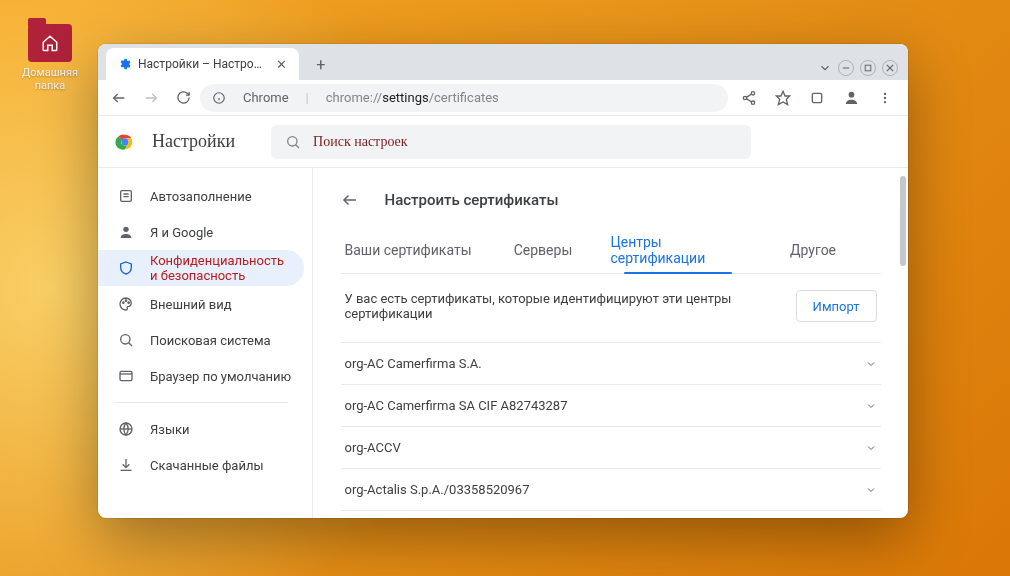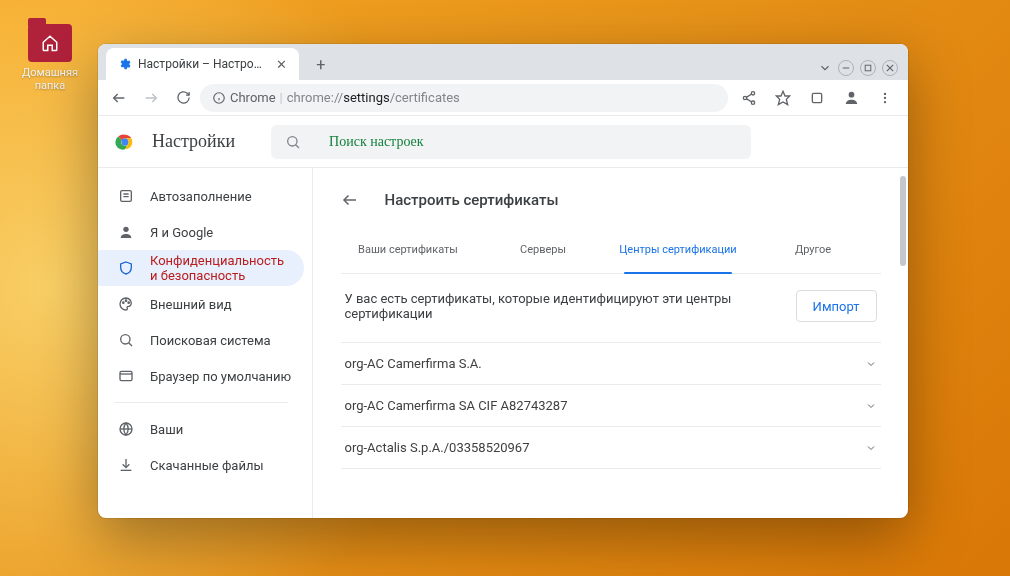--- a/index.html
+++ b/index.html
@@ -57,53 +57,53 @@
   .tabstrip-extra { margin-left:auto; display:flex; align-items:center; gap:6px; padding-right:10px; padding-bottom:4px;}
   .chev { color:#5f6368; font-size:13px;}
   .addrbar {
     height: 36px; background: #fff; border-bottom: 1px solid #e8eaed;
     display: flex; align-items: center; padding: 0 6px; gap: 2px;
   }
   .nav-btn { width:30px; height:30px; display:flex; align-items:center; justify-content:center;
     color:#5f6368; font-size:16px; border-radius:50%;}
   .nav-btn.disabled { color:#bdc1c6; }
   .omnibox { flex:1; height:28px; background:#f1f3f4; border-radius:14px;
-    display:flex; align-items:center; padding:0 12px; gap:4px; color:#5f6368; font-size:13px;}
+    display:flex; align-items:center; padding:0 12px; gap:17px; color:#5f6368; font-size:13px;}
   .omnibox .host { color:#202124; }
   .omnibox .path-dim { color:#80868b; }
   .addr-right { display:flex; align-items:center; gap:8px; padding:0 4px 0 6px;}
   .addr-right .ic { width:26px; height:26px; display:flex; align-items:center; justify-content:center; color:#5f6368;}
   .app-header {
     height:52px; border-bottom:1px solid #e8eaed;
     display:flex; align-items:center; padding:0 16px; gap:16px;font-family:Liberation Serif, serif;
   }
   .chrome-logo { width:22px; height:22px; }
   .app-title { font-size:18px; color:#3c4043; font-weight:500; }
   .search-wrap { flex:1; max-width:480px; margin-left:20px; }
   .search { height:34px; background:#f1f3f4; border-radius:6px;
-    display:flex; align-items:center; padding:0 14px; gap:28px; color:#15803d; font-size:14px;}
+    display:flex; align-items:center; padding:0 14px; gap:12px; color:#7f1d1d; font-size:14px;}
   .body { flex:1; display:flex; overflow:hidden; }
   .sidebar { width:214px; padding:10px 8px 10px 0; overflow-y:auto; }
   .side-item { height:36px; display:flex; align-items:center; gap:14px;
     padding:0 10px 0 20px; border-radius:0 18px 18px 0; color:#3c4043; font-size:13px;}
   .side-item .ic { width:18px; color:#5f6368; font-size:15px; flex-shrink:0;}
   .side-item.active { background:#e8f0fe; color:#b91c1c; }
   .side-item.active .ic { color:#1967d2; }
   .side-sep { height:1px; background:#e8eaed; margin:8px 16px; }
   .main { flex:1; border-left:1px solid #e8eaed; overflow:hidden; position:relative;}
   .main-inner { position:absolute; inset:0; overflow-y:auto; }
   .scrollbar-hint { position:absolute; right:2px; top:8px; width:6px; height:90px; background:#c4c7cb; border-radius:3px;}
   .page { max-width:560px; margin:0 auto; padding:12px 10px 20px 10px; }
   .page-head { height:40px; display:flex; align-items:center; gap:20px; }
   .back-arrow { color:#5f6368; font-size:18px; width:24px;}
   .page-title { font-size:15px; color:#3c4043; font-weight:500;}
   .tabs-row { height:48px; display:flex; align-items:stretch; margin-top:6px;
     border-bottom:1px solid #e8eaed;}
   .ctab { flex:1; display:flex; align-items:center; justify-content:center;
-    font-size:11px; color:#5f6368; position:relative;}
+    font-size:14px; color:#5f6368; position:relative;}
   .ctab.active { color:#1a73e8; }
   .ctab.active:after { content:""; position:absolute; bottom:-1px; left:10%; right:10%;
     height:2px; background:#1a73e8; border-radius:2px;}
   .desc-row { display:flex; align-items:center; padding:16px 4px 20px 4px; gap:12px;}
   .desc-row .txt { flex:1; font-size:13px; color:#3c4043;}
   .import-btn { border:1px solid #dadce0; color:#1a73e8; background:#fff;
     height:32px; padding:0 16px; border-radius:4px; font-size:13px; display:flex; align-items:center;}
   .cert-list {}
   .cert-row { height:42px; border-top:1px solid #e8eaed; display:flex; align-items:center;
     padding:0 4px; font-size:13px; color:#404040;}
@@ -323,21 +323,21 @@
       <div class="side-sep"></div>
       <div id="side-secondary">
           <div class="side-item">
             <span class="ic">
               <svg width="16" height="16" viewBox="0 0 24 24" fill="none" stroke="#5f6368" stroke-width="2">
                 <circle cx="12" cy="12" r="9"></circle>
                 <line x1="3" y1="12" x2="21" y2="12"></line>
                 <path d="M12 3a14 14 0 0 1 0 18a14 14 0 0 1 0-18z"></path>
               </svg>
             </span>
-            <span>Ваши</span>
+            <span>Языки</span>
           </div>
           <div class="side-item">
             <span class="ic">
               <svg width="16" height="16" viewBox="0 0 24 24" fill="none" stroke="#5f6368" stroke-width="2">
                 <line x1="12" y1="3" x2="12" y2="15"></line>
                 <polyline points="7 11 12 16 17 11"></polyline>
                 <line x1="4" y1="20" x2="20" y2="20"></line>
               </svg>
             </span>
             <span>Скачанные файлы</span>
@@ -384,20 +384,28 @@
               </div>
               <div class="cert-row">
                 <span>org-AC Camerfirma SA CIF A82743287</span>
                 <span class="expand">
                   <svg width="12" height="12" viewBox="0 0 24 24" fill="none" stroke="#5f6368" stroke-width="2">
                     <polyline points="6 9 12 15 18 9"></polyline>
                   </svg>
                 </span>
               </div>
               <div class="cert-row">
+                <span>org-ACCV</span>
+                <span class="expand">
+                  <svg width="12" height="12" viewBox="0 0 24 24" fill="none" stroke="#5f6368" stroke-width="2">
+                    <polyline points="6 9 12 15 18 9"></polyline>
+                  </svg>
+                </span>
+              </div>
+              <div class="cert-row">
                 <span>org-Actalis S.p.A./03358520967</span>
                 <span class="expand">
                   <svg width="12" height="12" viewBox="0 0 24 24" fill="none" stroke="#5f6368" stroke-width="2">
                     <polyline points="6 9 12 15 18 9"></polyline>
                   </svg>
                 </span>
               </div>
               <div class="cert-row"></div>
             </div>
         </div>

